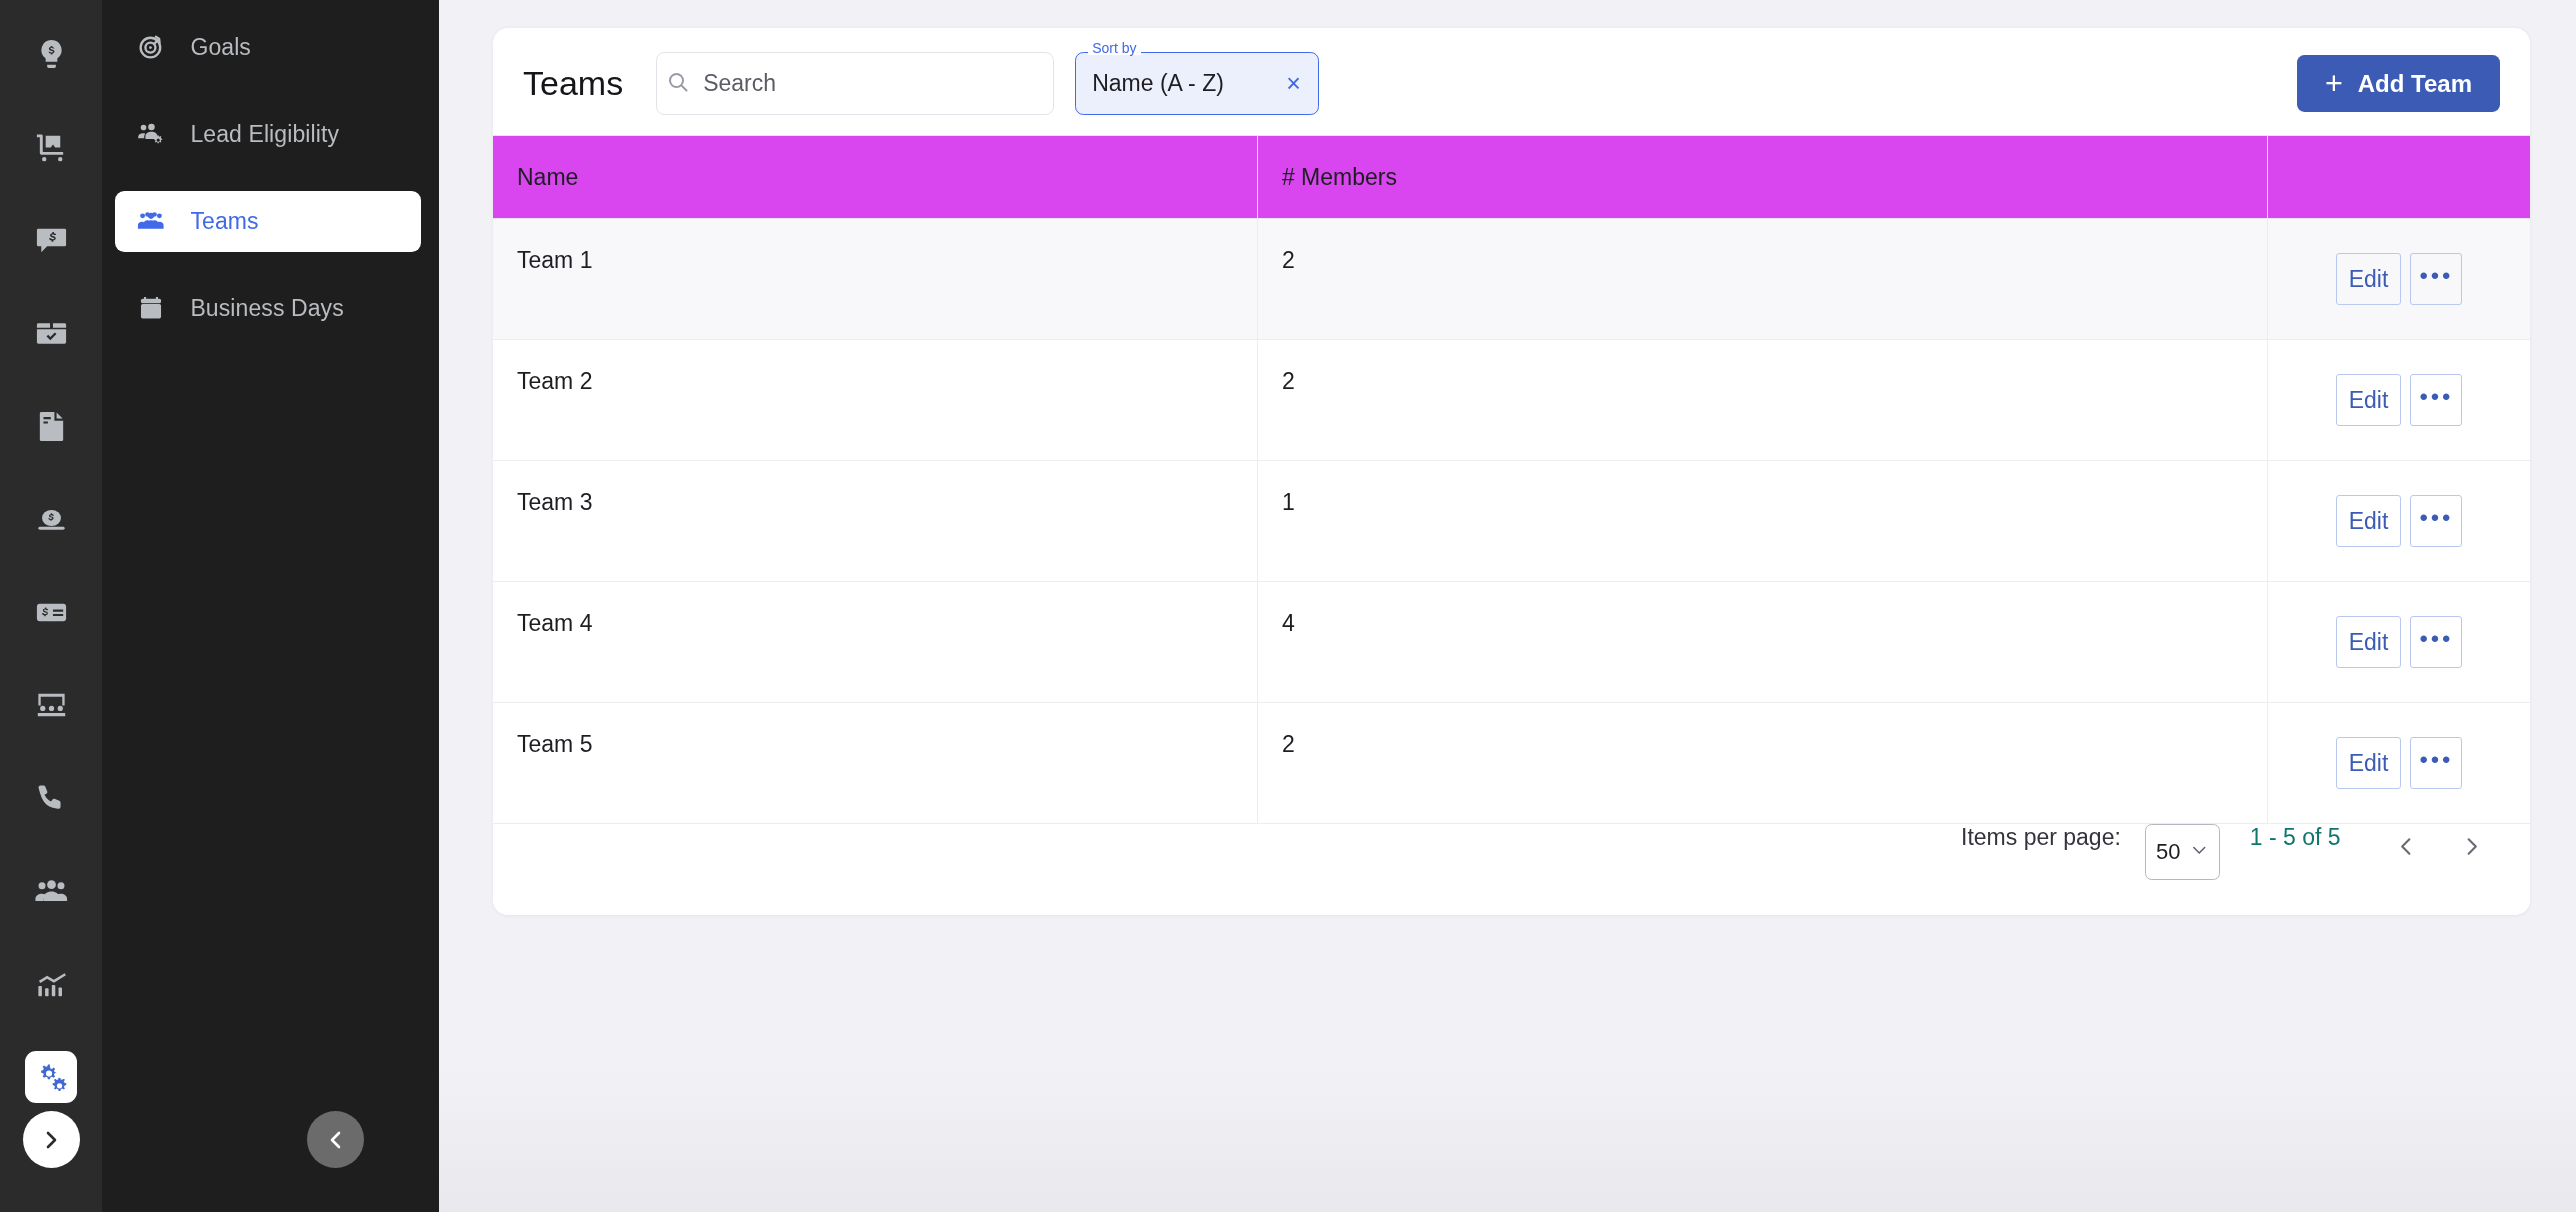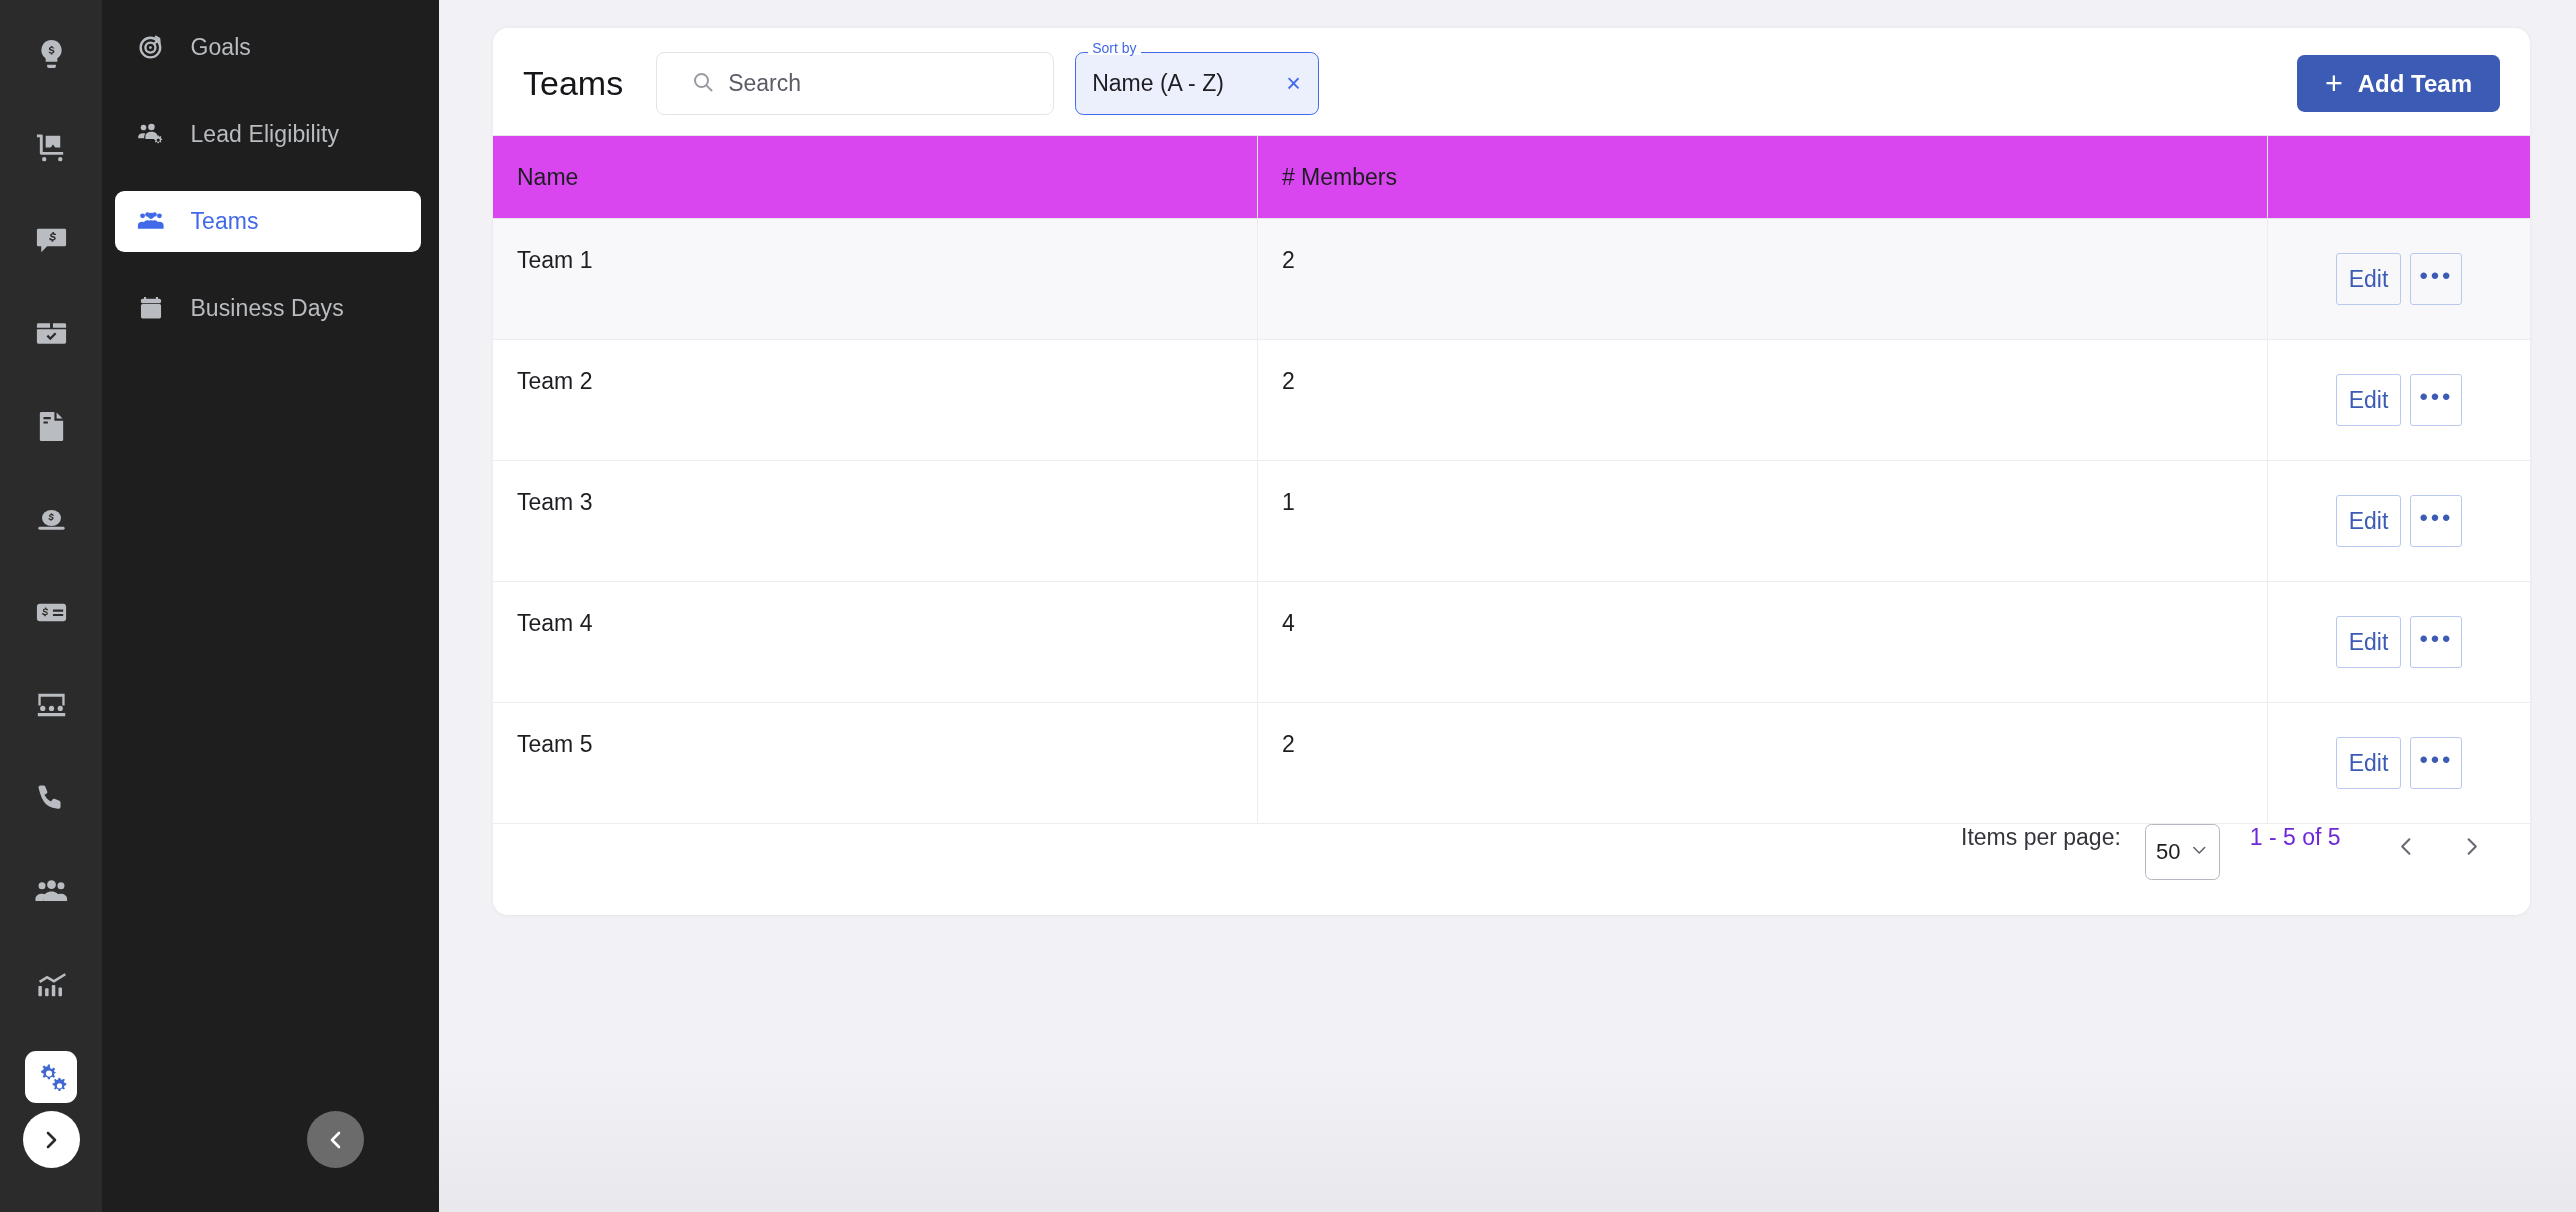--- a/index.html
+++ b/index.html
@@ -100,21 +100,21 @@
     gap: 0;
   }
   .page-title {
     font-size: 34px; color: #16161a; font-weight: 400;
     margin-right: 33px; white-space: nowrap;
   }
   .search-box {
     width: 398px; height: 63px;
     border: 0.9px solid #e2e2e8; border-radius: 8.3px;
     display: flex; align-items: center;
-    padding: 0 34px;
+    padding: 0 9px;
     background: #fff;
   }
   .search-box svg { width: 24px; height: 24px; color: #9a9aa3; flex: 0 0 24px; }
   .search-placeholder { font-size: 23px; color: #5c5c66; margin-left: 13px; }
 
   .sortby {
     position: relative;
     margin-left: 20.4px;
     width: 244px; height: 63px;
     background: #eceffc;
@@ -201,21 +201,21 @@
   .ipp-label { font-size: 23px; color: #34343c; margin-right: 24px; }
   .ipp-select {
     width: 75px; height: 56px;
     border: 0.9px solid #b6b6c0; border-radius: 6.5px;
     display: flex; align-items: center; justify-content: space-between;
     padding: 0 10.2px;
     font-size: 22px; color: #1d1d22;
     margin-right: 30px;
   }
   .ipp-select svg { width: 18.5px; height: 18.5px; color: #60606a; }
-  .range-label { font-size: 23px; color: #6d28d9; margin-right: 44px; }
+  .range-label { font-size: 23px; color: #0f766e; margin-right: 44px; }
   .pg-btn { width: 44px; height: 44px; display: flex; align-items: center; justify-content: center; color: #6a6a74; }
   .pg-btn svg { width: 23px; height: 23px; }
   .pg-gap { width: 20.4px; }
 </style>
 </head>
 <body>
 
 <div class="app">
 
   <div class="icon-rail">

